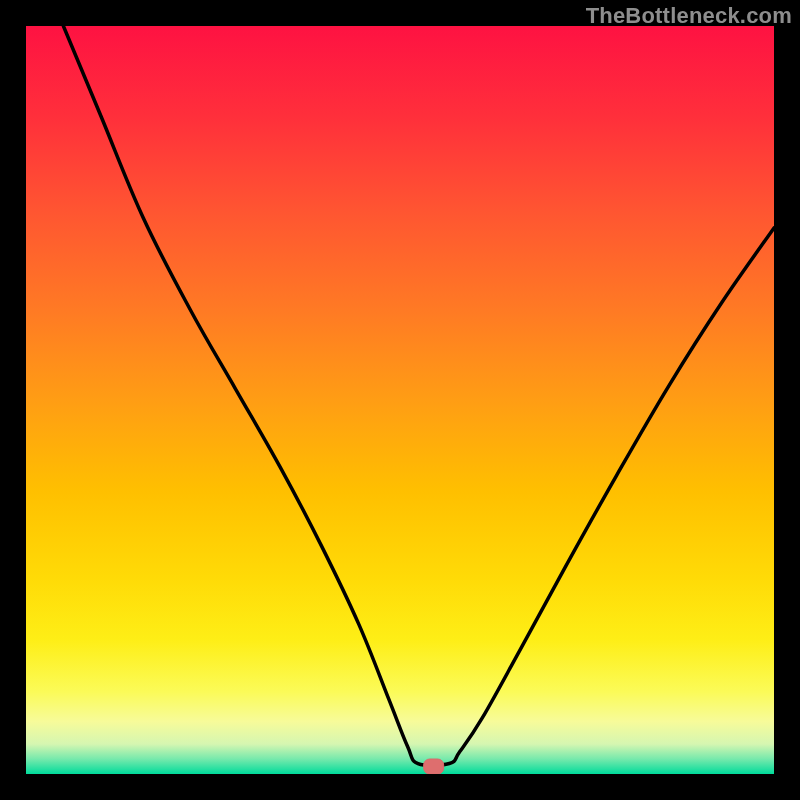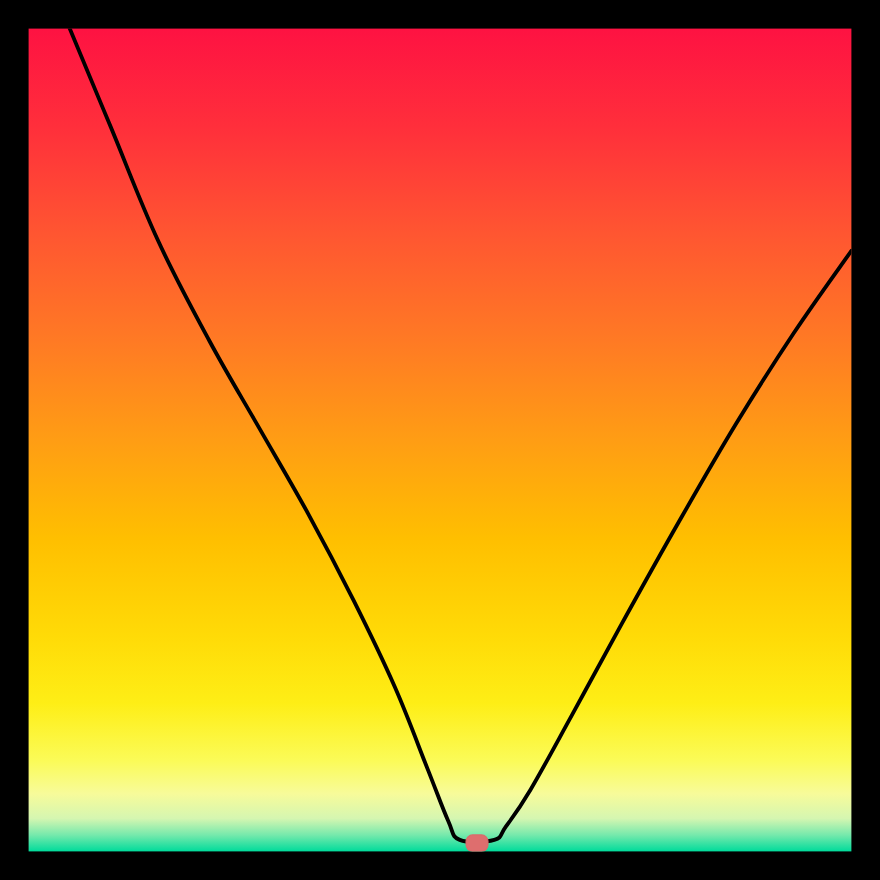--- a/index.html
+++ b/index.html
@@ -41,20 +41,21 @@
   }
   .marker {
     fill: #de6e6e;
     stroke: #da6b6b;
     stroke-width: 1;
   }
 </style>
 </head>
 <body>
 <div class="stage">
+  <div class="watermark">TheBottleneck.com</div>
 
   <svg width="800" height="800" viewBox="0 0 800 800">
     <defs>
       <linearGradient id="bgGrad" x1="0" y1="0" x2="0" y2="1">
         <stop id="g0" offset="0%" stop-color="#fe1242"></stop>
         <stop id="g1" offset="12%" stop-color="#ff2f3b"></stop>
         <stop id="g2" offset="25%" stop-color="#ff5631"></stop>
         <stop id="g3" offset="38%" stop-color="#ff7a24"></stop>
         <stop id="g4" offset="50%" stop-color="#ff9d14"></stop>
         <stop id="g5" offset="62%" stop-color="#ffbf00"></stop>

